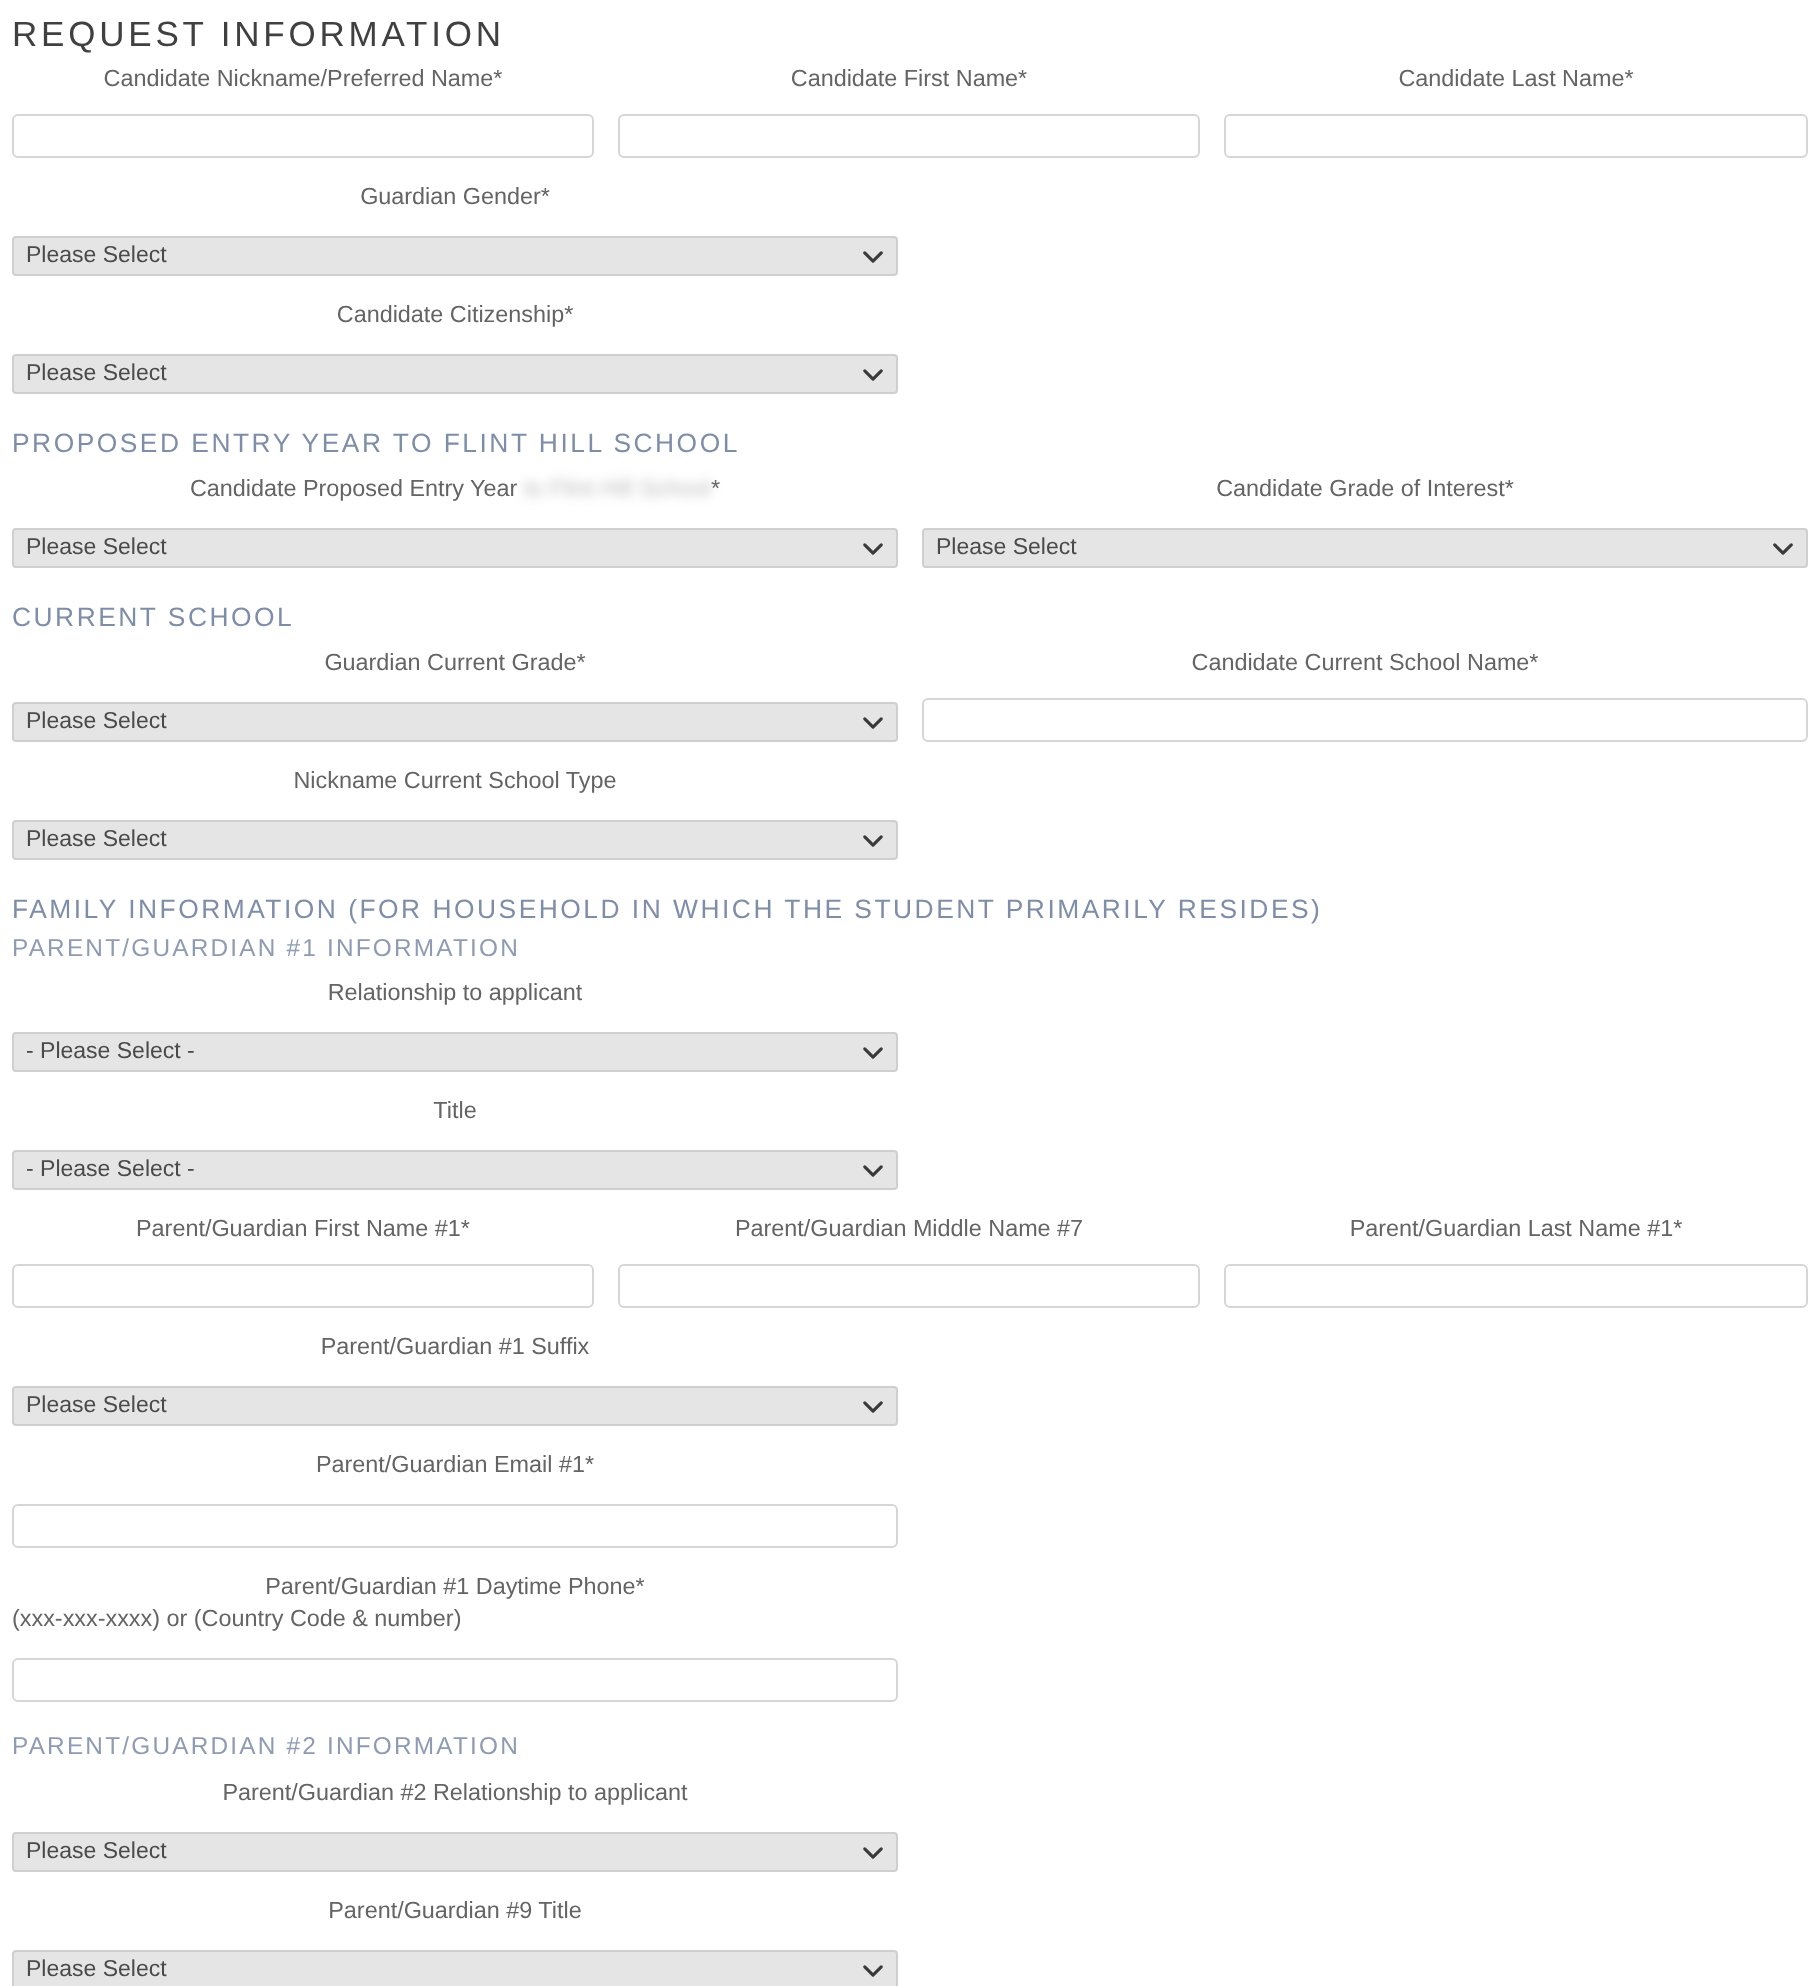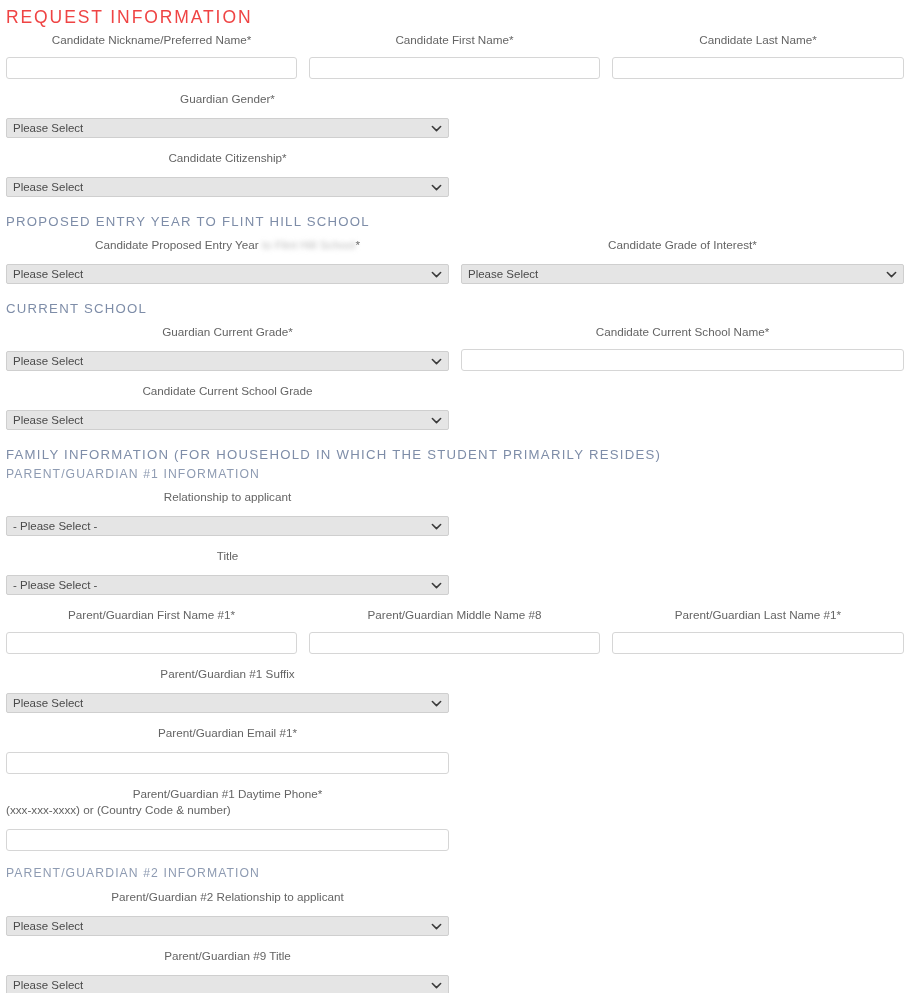--- a/index.html
+++ b/index.html
@@ -18,21 +18,21 @@
     position: relative;
     width: 910px;
     padding: 0 0 0 0;
     box-sizing: border-box;
   }
 
   
   .h-main {
     font-size: 17.5px;
     letter-spacing: 1.9px;
-    color: #ef4444;
+    color: #404040;
     font-weight: 400;
     margin: 0;
     padding: 6px 0 0 6px;
     line-height: 22px;
     white-space: nowrap;
   }
   .h-section {
     font-size: 13.2px;
     letter-spacing: 1.25px;
     color: #7e8da8;
@@ -259,21 +259,21 @@
       <div class="fld-label">Candidate Current School Name*</div>
       <div class="gap-9"></div>
       <input class="txt" type="text" value="" style="">
     </div>
   </div>
 
   <div class="gap-12"></div>
 
   <div class="row">
     <div class="col col-half">
-      <div class="fld-label">Candidate Current School Grade</div>
+      <div class="fld-label">Nickname Current School Type</div>
       <div class="gap-11"></div>
       <div class="sel">
         <span class="sel-text">Please Select</span>
         <span class="chev">
           <svg viewBox="0 0 12 12" width="11" height="11" aria-hidden="true">
               <path d="M1.5 3.8 L6 8.3 L10.5 3.8" fill="none" stroke="#3a3a3a" stroke-width="1.7" stroke-linecap="round" stroke-linejoin="round"></path>
             </svg>
         </span>
       </div>
     </div>
@@ -323,21 +323,21 @@
 
   <div class="gap-12"></div>
 
   <div class="row">
     <div class="col col-1">
       <div class="fld-label">Parent/Guardian First Name #1*</div>
       <div class="gap-9"></div>
       <input class="txt" type="text" value="" style="">
     </div>
     <div class="col col-2">
-      <div class="fld-label">Parent/Guardian Middle Name #8</div>
+      <div class="fld-label">Parent/Guardian Middle Name #7</div>
       <div class="gap-9"></div>
       <input class="txt" type="text" value="" style="">
     </div>
     <div class="col col-3">
       <div class="fld-label">Parent/Guardian Last Name #1*</div>
       <div class="gap-9"></div>
       <input class="txt" type="text" value="" style="">
     </div>
   </div>
 

